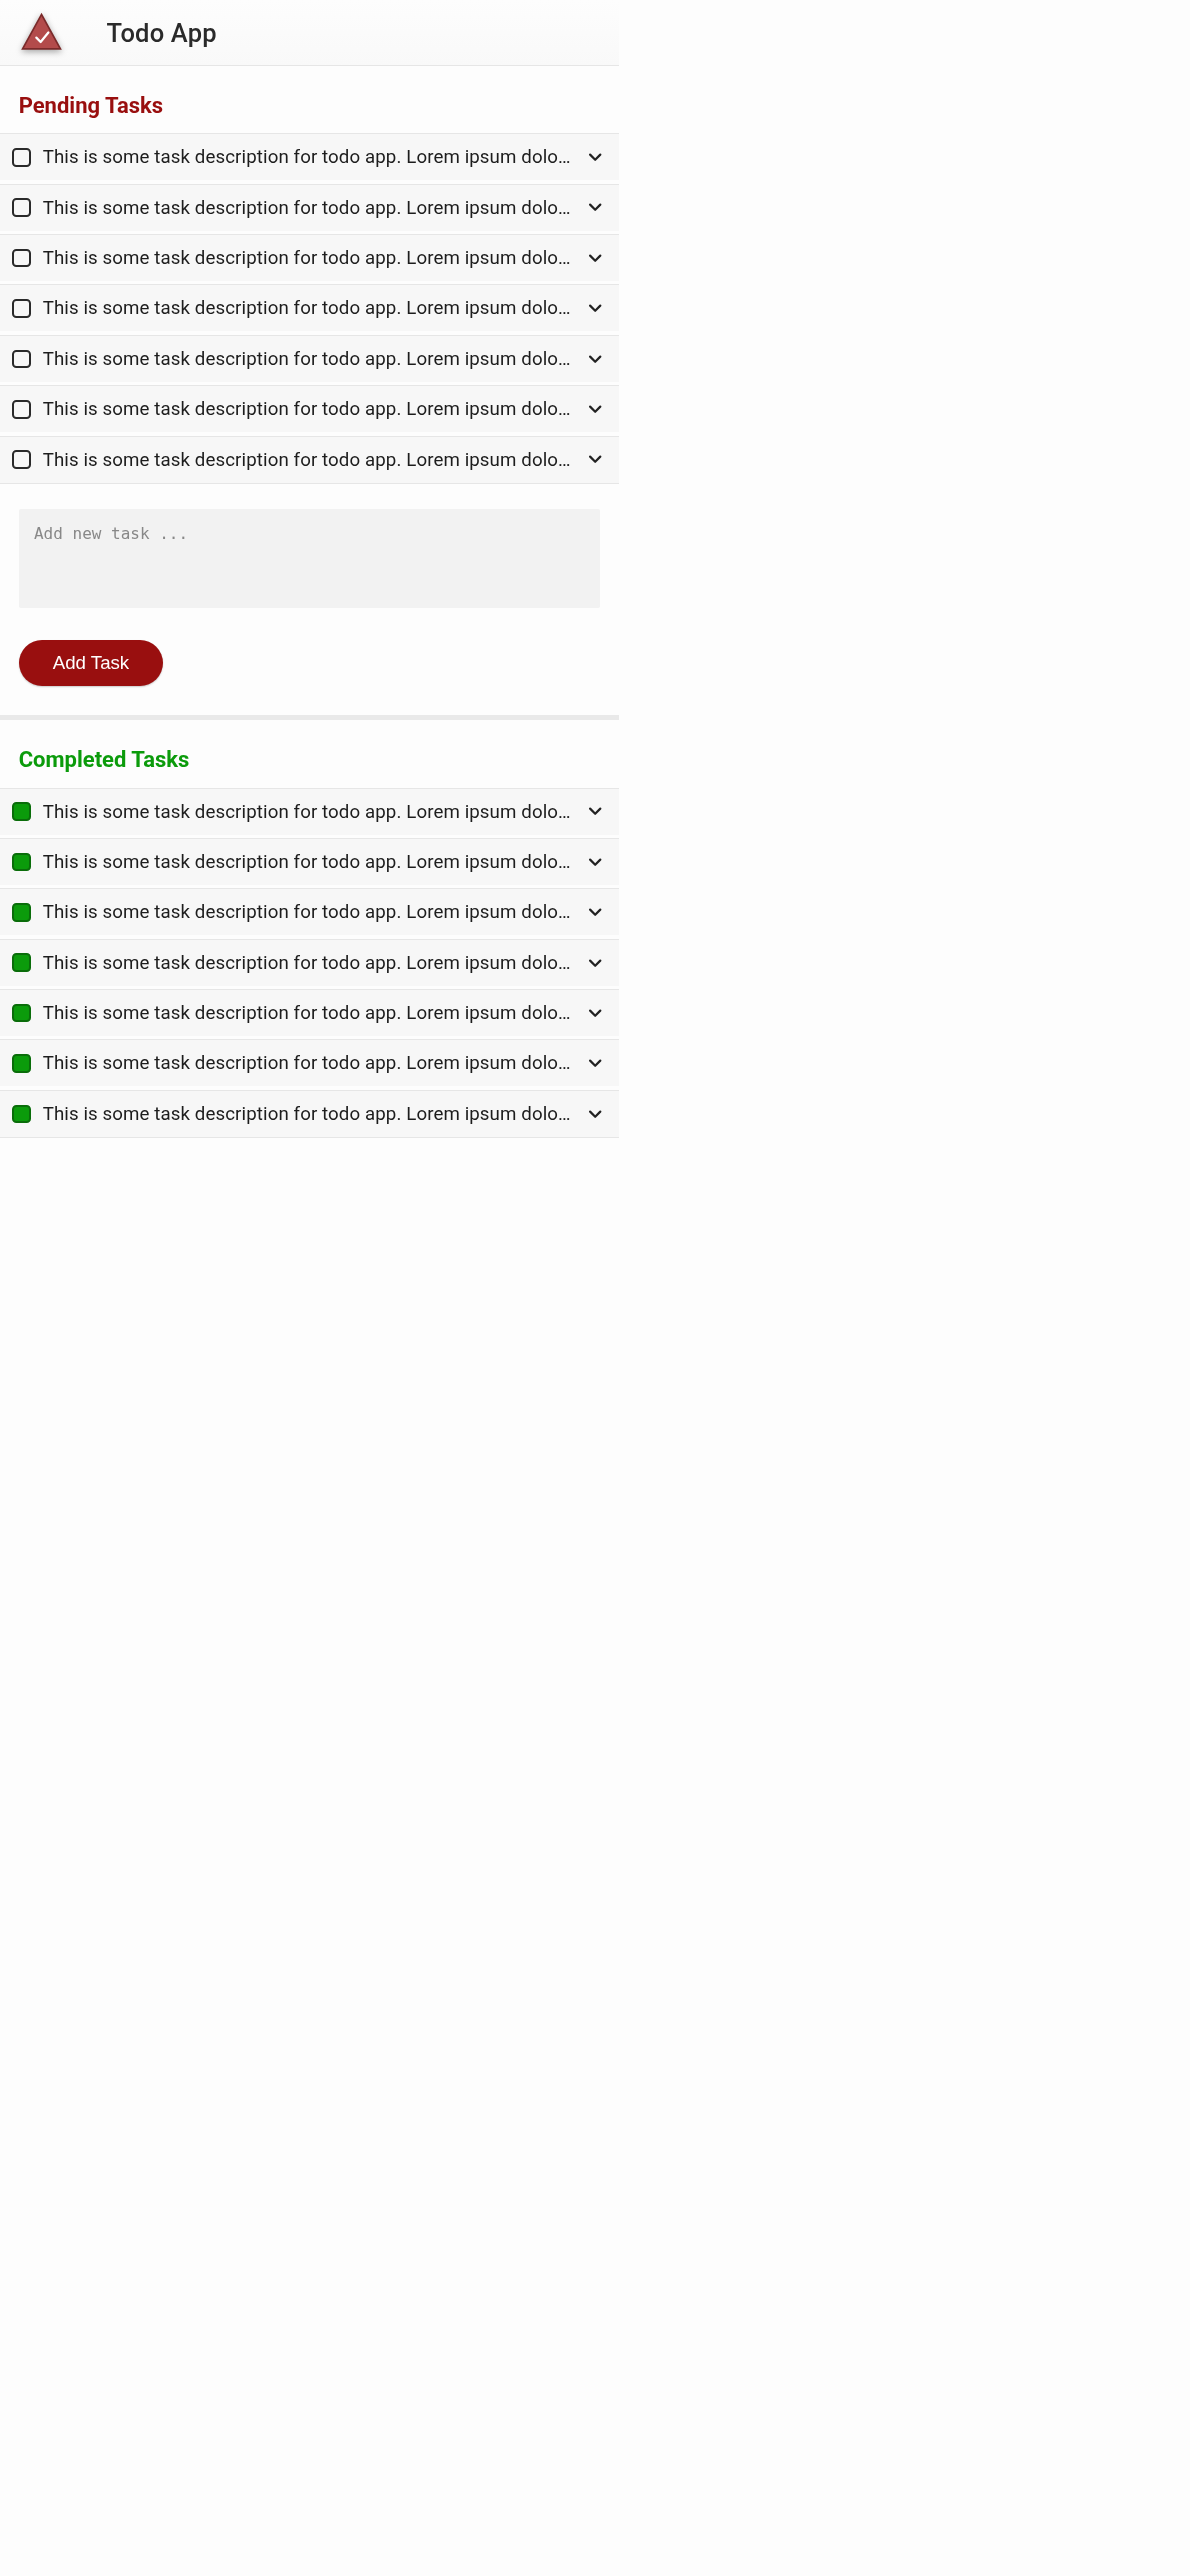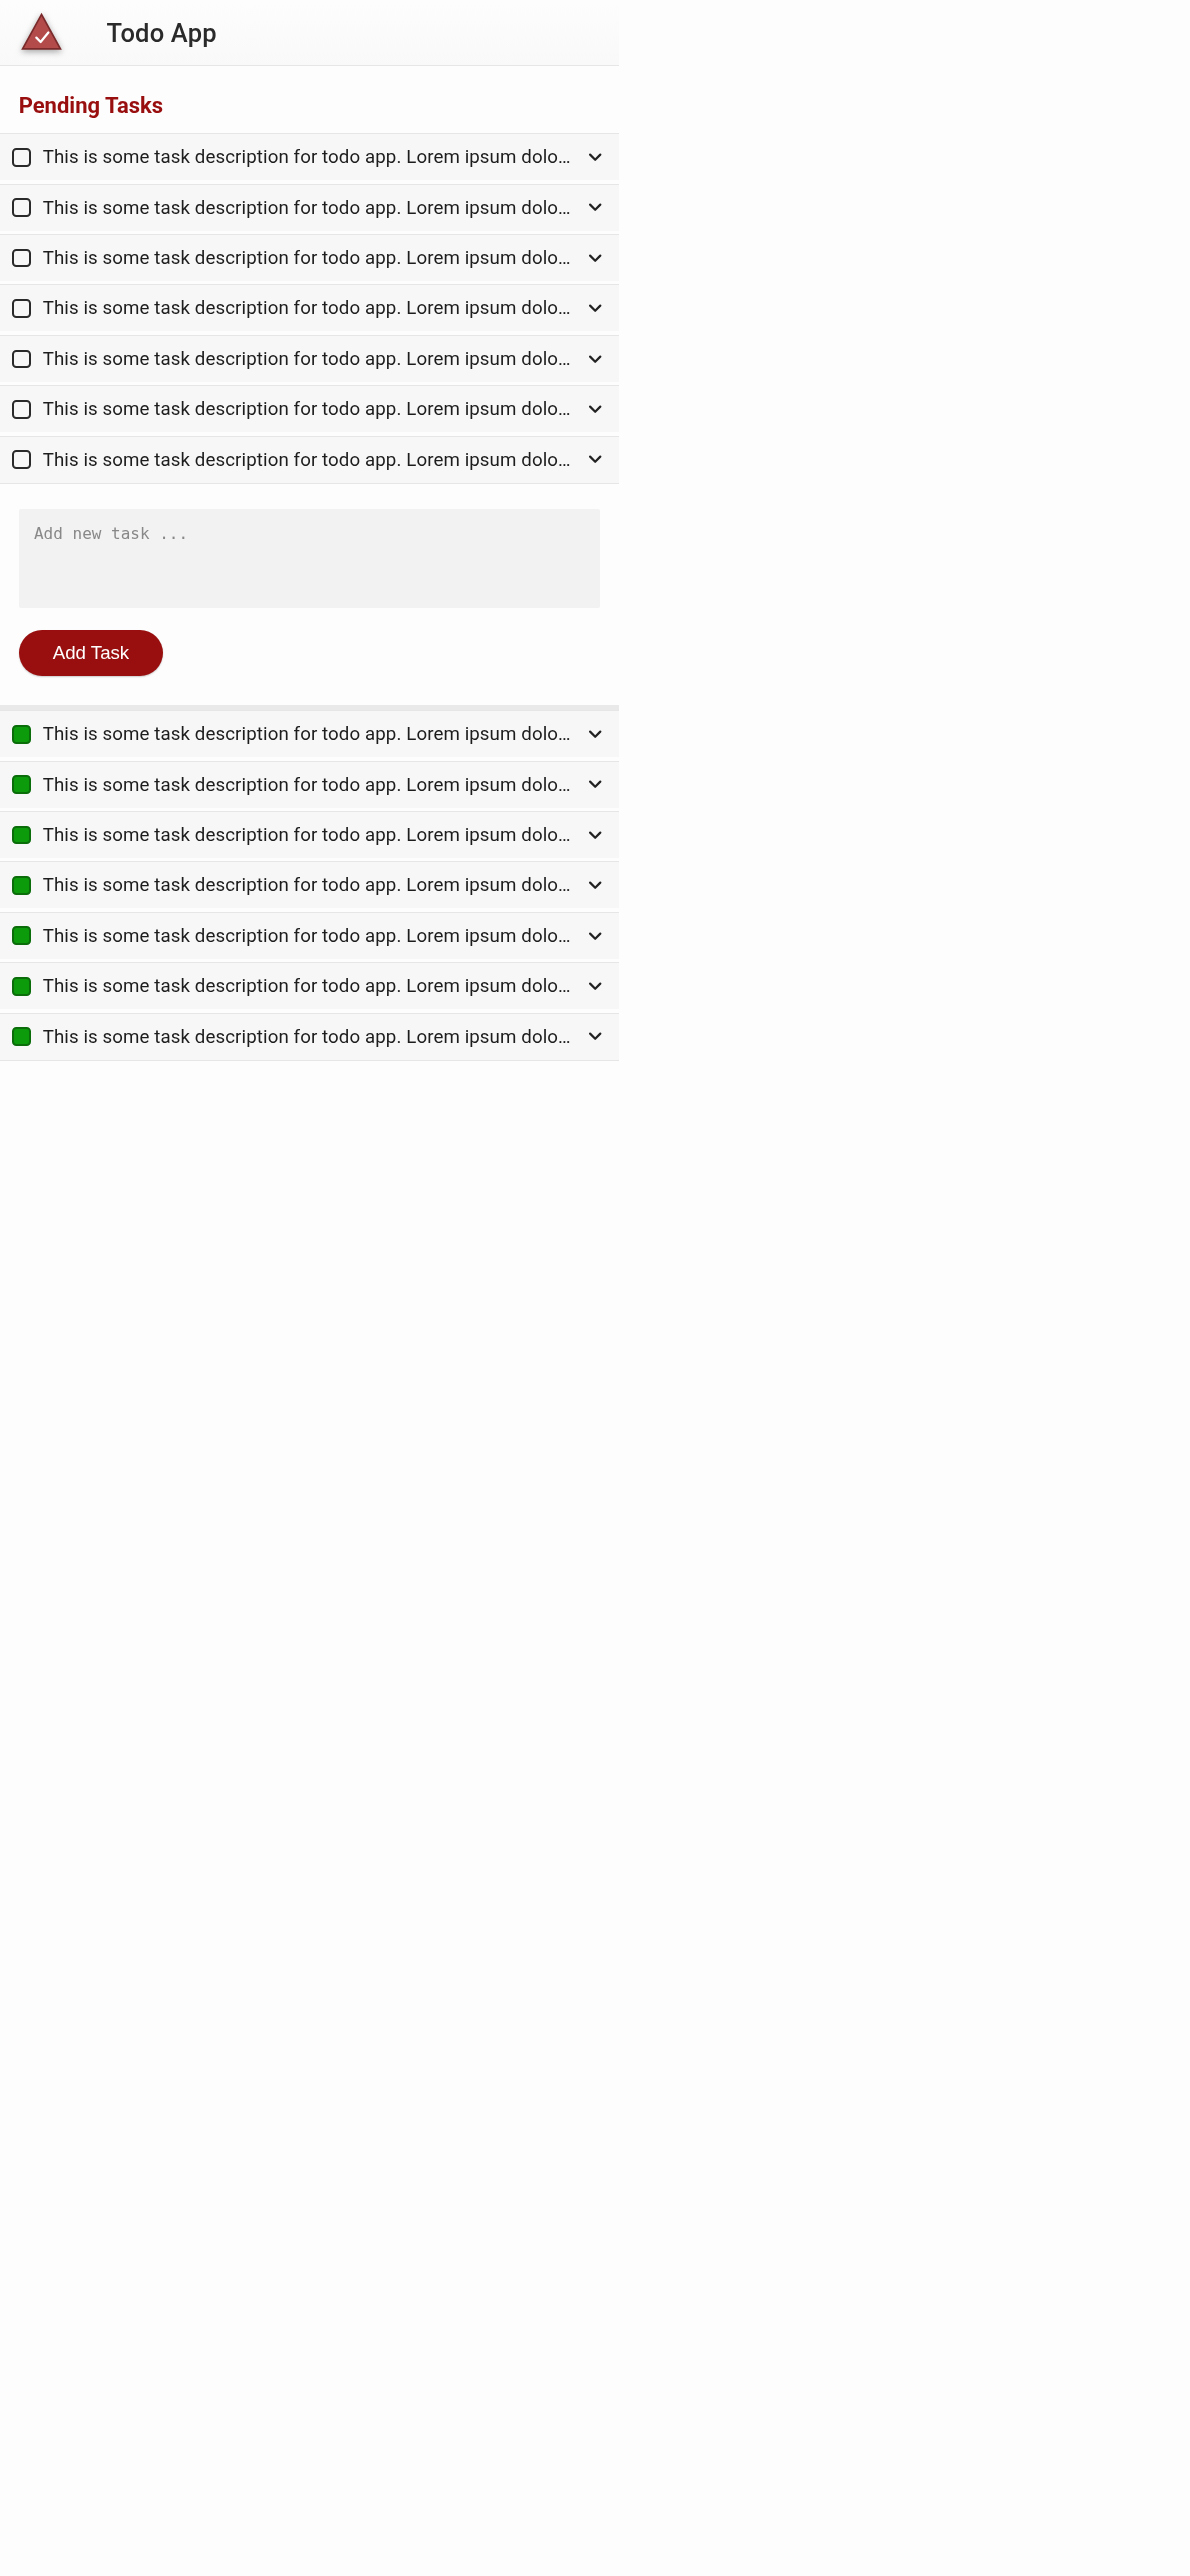--- a/index.html
+++ b/index.html
@@ -63,21 +63,21 @@
     display:flex;align-items:center;justify-content:center;
   }
 
   .add-area{padding:25.5px 18.7px 29px;}
   .add-input{
     width:100%;height:99px;box-sizing:border-box;border:none;outline:none;resize:none;
     background:var(--input-bg);border-radius:1.7px;padding:15.3px 15.3px;font-size:16px;color:#4c1d95;
   }
   .add-input::placeholder{color:var(--muted);}
   .add-btn{
-    margin-top:19px;height:46px;padding:0 34px;border:none;border-radius:23px;
+    margin-top:29px;height:46px;padding:0 34px;border:none;border-radius:23px;
     background:var(--maroon);color:#fff;font-size:18.7px;font-weight:500;cursor:pointer;
     box-shadow:0 0.9px 1.7px rgba(0,0,0,.2);
   }
 
   .big-divider{height:5.1px;background:#e9e9e9;width:100%;}
 
   svg{display:block;}
 </style>
 </head>
 <body>
@@ -162,20 +162,21 @@
 
   <div class="add-area">
     <textarea class="add-input" placeholder="Add new task ..." style=""></textarea>
     <button class="add-btn">Add Task</button>
   </div>
 </div>
 
 <div class="big-divider"></div>
 
 <div class="section">
+  <div class="section-title completed">Completed Tasks</div>
   <div class="task-list" id="completed-list">
       <div class="task-row completed">
         <div class="checkbox"></div>
         <div class="desc">This is some task description for todo app. Lorem ipsum dolor sit amet.</div>
         <div class="chevron">
           <svg width="20.4" height="20.4" viewBox="0 0 24 24">
             <polyline points="6,9 12,15 18,9" fill="none" stroke="#222" stroke-width="2.6" stroke-linecap="round" stroke-linejoin="round"></polyline>
           </svg>
         </div>
       </div>

